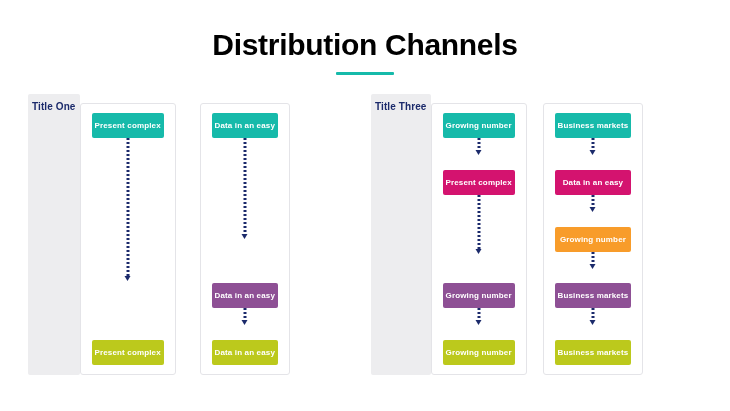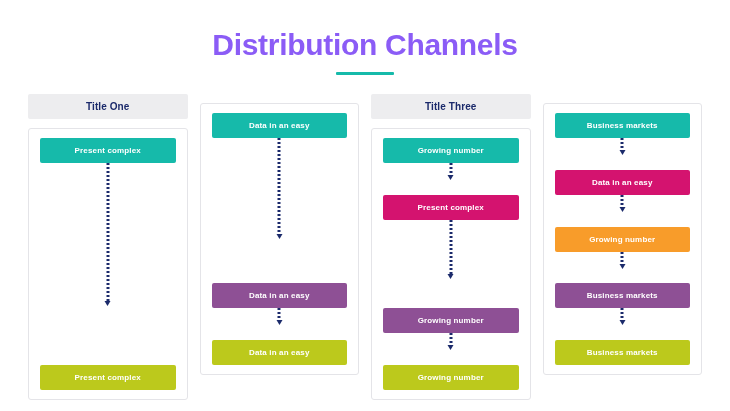--- a/index.html
+++ b/index.html
@@ -17,21 +17,21 @@
 
   
   .page-header {
     width: 100%;
     text-align: center;
     padding-top: 28px;
   }
   .page-title {
     font-size: 30px;
     font-weight: bold;
-    color: #8b5cf6;
+    color: #000000;
     letter-spacing: -0.3px;
     line-height: 1.1;
     margin: 0;
   }
   .page-subtitle {
     font-size: 10.5px;
     color: #8A8A92;
     margin: 9px 0 0 0;
     letter-spacing: 0.1px;
   }
@@ -49,21 +49,21 @@
     justify-content: center;
     align-items: flex-start;
     gap: 12px;
     margin-top: 19px;
     padding: 0 28px;
     box-sizing: border-box;
   }
   .column {
     width: 160px;
     display: flex;
-    flex-direction: column;
+    flex-direction: row;
   }
   .column-header {
     background: #EDEDEF;
     color: #1B2A6B;
     font-size: 10px;
     font-weight: bold;
     text-align: center;
     padding: 7px 4px;
     border-radius: 2px;
     letter-spacing: 0.1px;

